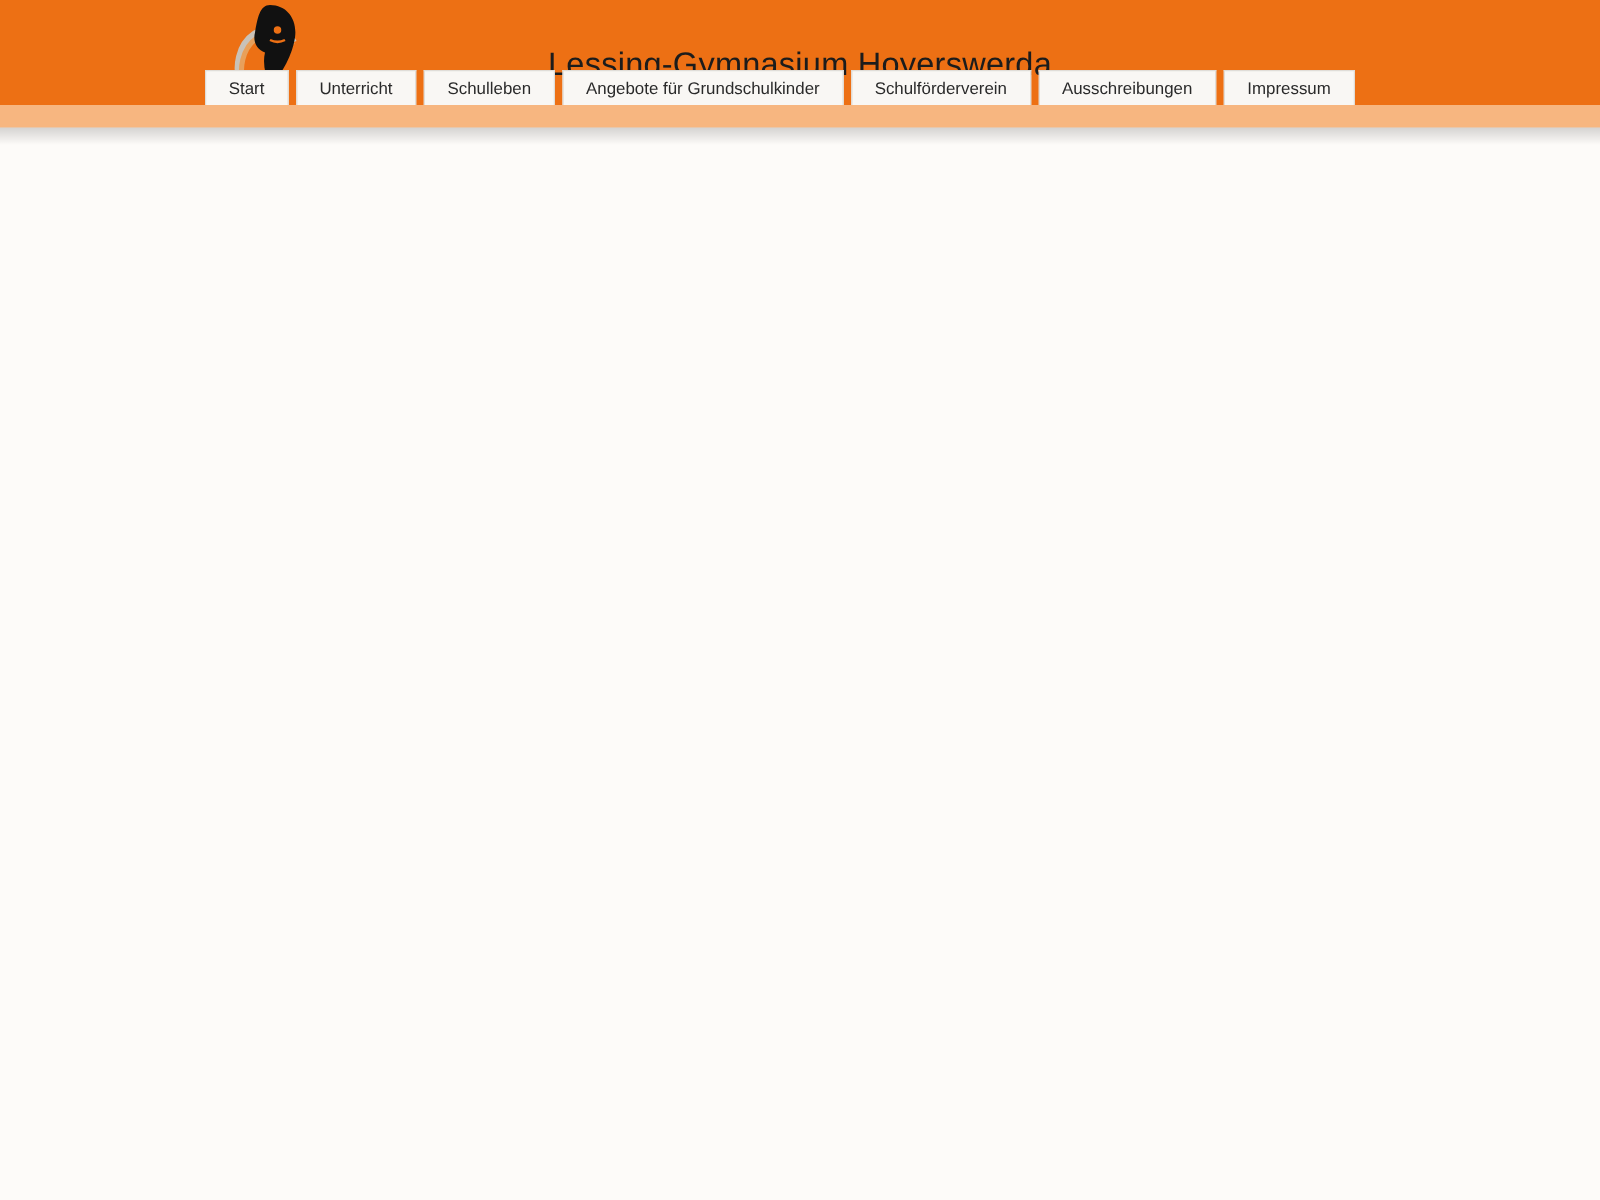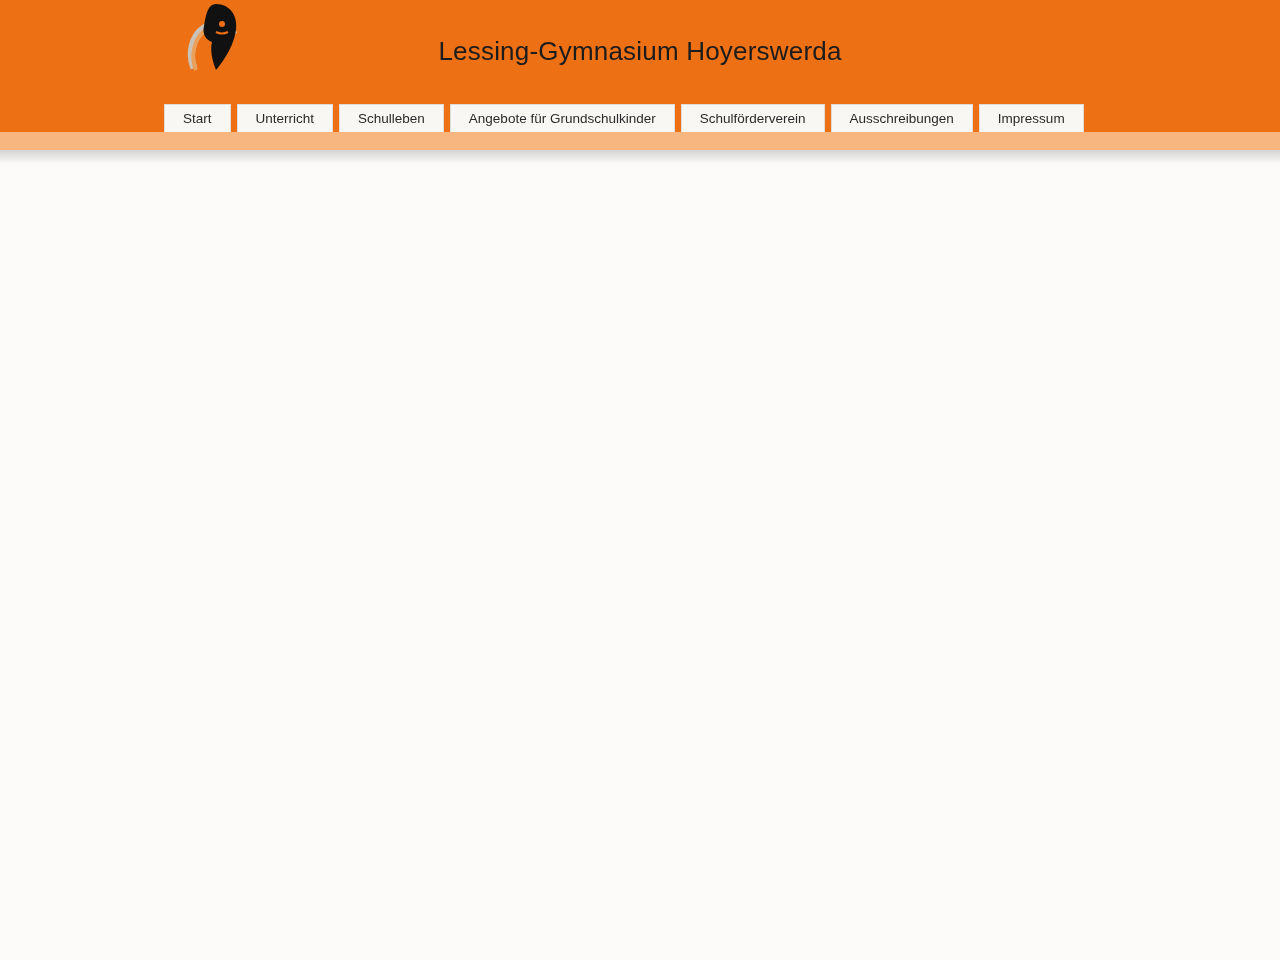--- a/index.html
+++ b/index.html
@@ -8,21 +8,21 @@
     padding: 0;
     width: 1280px;
     background: #fdfbf9;
     font-family: "Liberation Sans", sans-serif;
   }
   body { overflow-x: hidden; }
 
   
   .header {
     position: relative;
-    height: 132px;
+    height: 84px;
     background: #ed7014;
   }
   .logo {
     position: absolute;
     left: 186px;
     top: 2px;
     width: 62px;
     height: 78px;
   }
   .site-title {

